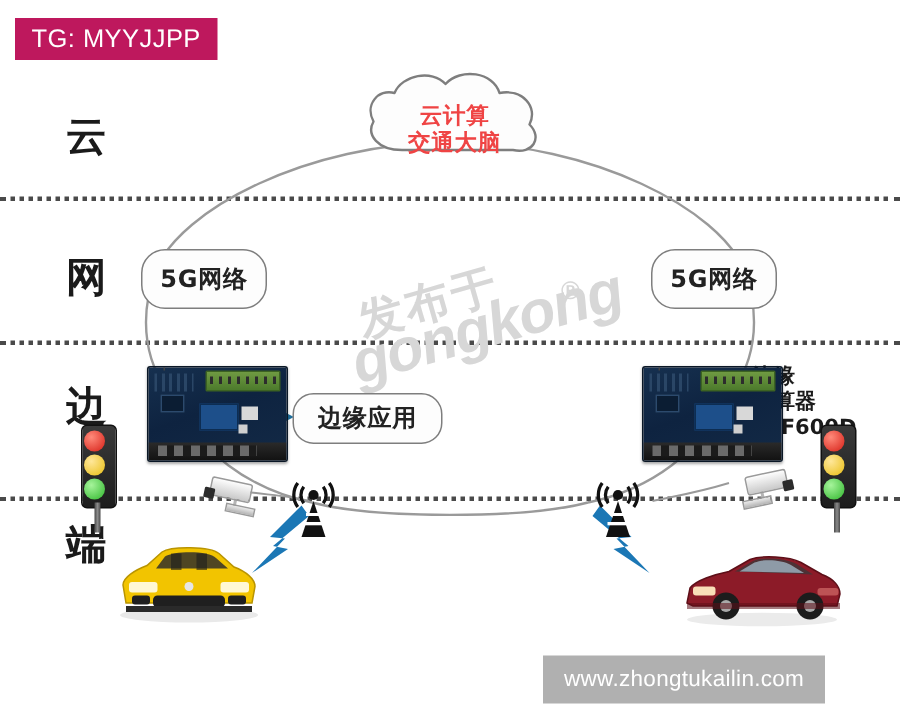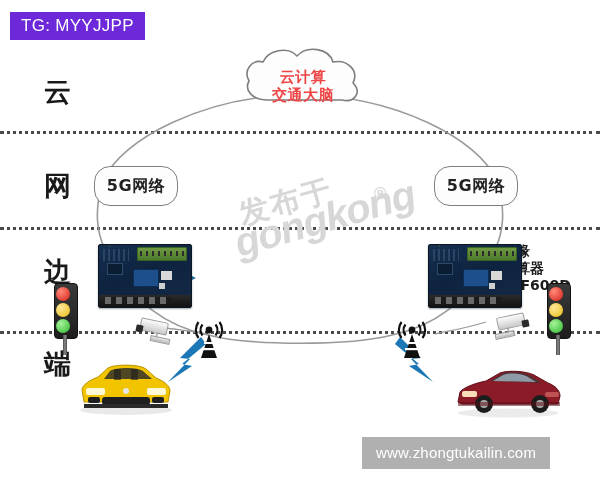--- a/index.html
+++ b/index.html
@@ -10,21 +10,21 @@
   #stage{
     position:relative;
     width:600px;height:480px;
     background:#ffffff;
     overflow:hidden;
   }
 
   
   .tg-badge{
     position:absolute;left:10px;top:12px;
-    background:#6d28d9;color:#ffffff;
+    background:#be185d;color:#ffffff;
     font-size:17px;letter-spacing:.3px;
     padding:5px 11px 6px 11px;
     line-height:1;
     white-space:nowrap;
   }
   .url-badge{
     position:absolute;left:362px;top:437px;
     background:#b0b0b0;color:#ffffff;
     font-size:15px;letter-spacing:.2px;
     padding:8px 14px 9px 14px;
@@ -283,20 +283,21 @@
   </div>
 
   <div class="tier-label" style="left:44px;top:78px">云</div>
   <div class="tier-label" style="left:44px;top:172px">网</div>
   <div class="tier-label" style="left:44px;top:258px">边</div>
   <div class="tier-label" style="left:44px;top:350px">端</div>
 
   <div class="node node-5g" style="left:94px;top:166px">5G网络</div>
   <div class="node node-5g" style="left:434px;top:166px">5G网络</div>
 
+  <div class="node node-app">边缘应用</div>
 
   <div class="elf-label">边缘
 计算器
 ELF600D</div>
 
   <div class="pcb" style="left:98px;top:244px">
     <div class="ant"></div>
       <div class="conn"></div>
       <div class="dots"></div>
     <div class="chip-d"></div>

